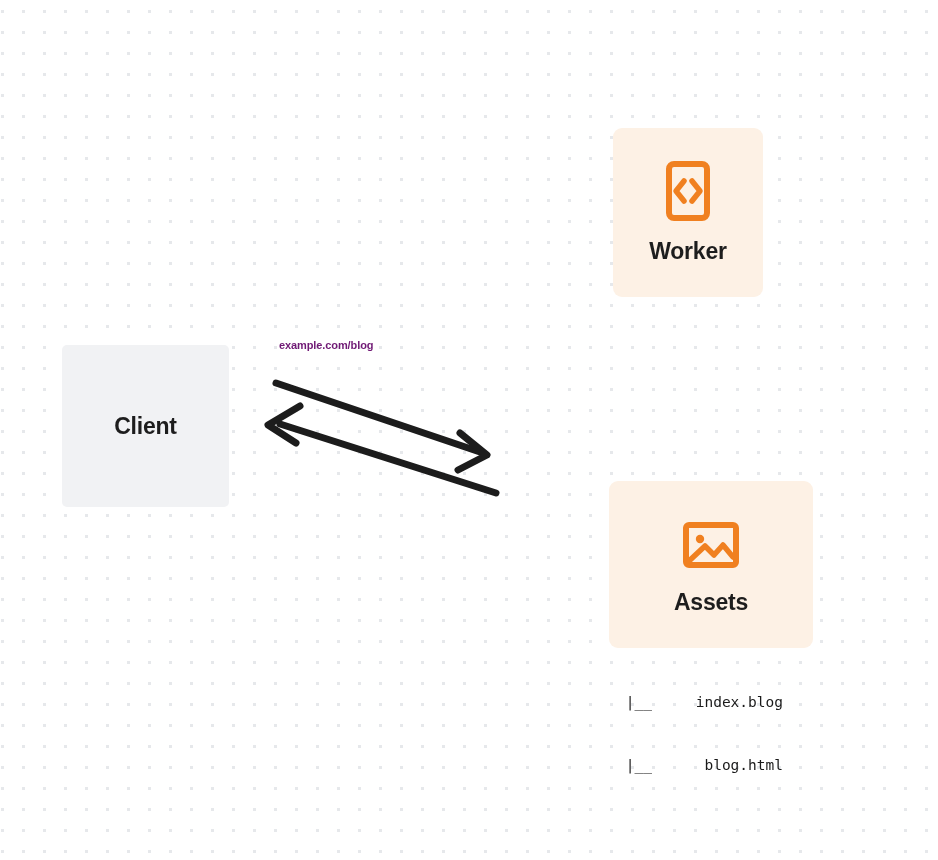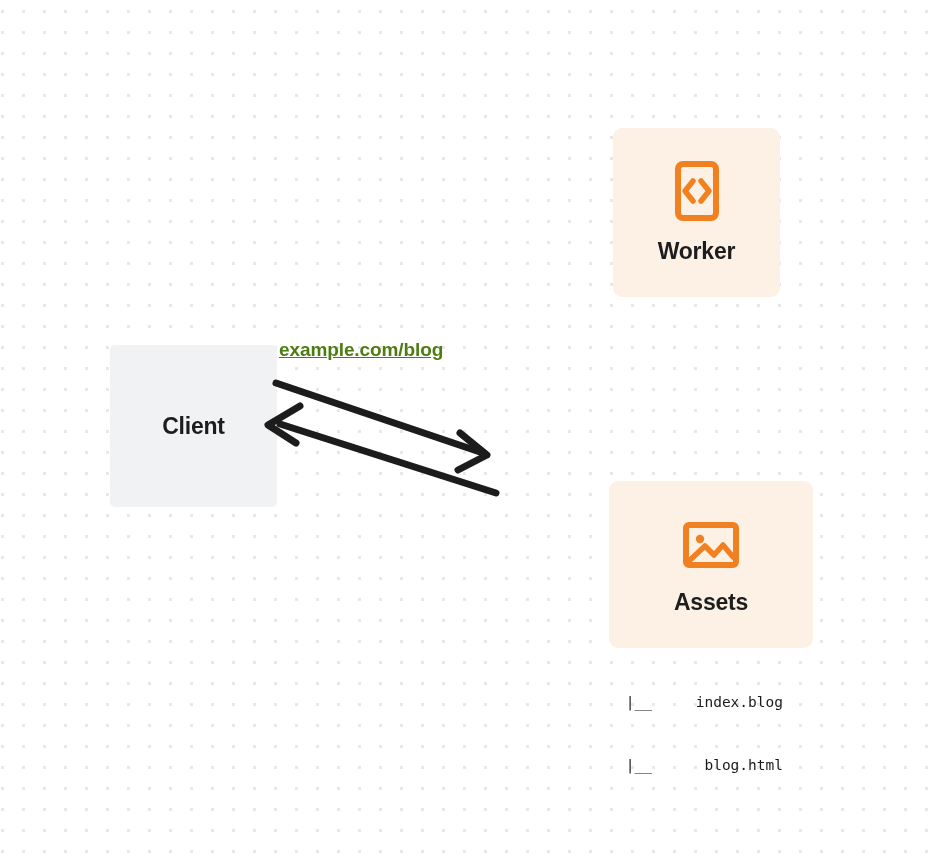--- a/index.html
+++ b/index.html
@@ -28,40 +28,38 @@
     position: absolute;
     left: 62px;
     top: 345px;
     width: 167px;
     height: 162px;
     background: #f1f2f4;
     border-radius: 5px;
     display: flex;
     align-items: center;
     justify-content: center;
-    margin-left: 48px;
   }
   .client-label {
     font-size: 23px;
     font-weight: bold;
     color: #1d1d1d;
     letter-spacing: -0.2px;
   }
 
   
   .conn-label {
     position: absolute;
     left: 279px;
     top: 339px;
-    font-size: 19px;
+    font-size: 11px;
     font-weight: bold;
-    color: #4d7c0f;
+    color: #701a75;
     letter-spacing: -0.1px;
     white-space: nowrap;
-    text-decoration: underline;
   }
 
   
   .arrows {
     position: absolute;
     left: 0;
     top: 0;
     width: 938px;
     height: 860px;
     pointer-events: none;
@@ -97,21 +95,21 @@
     background: #fdf1e5;
     border-radius: 9px;
     display: flex;
     flex-direction: column;
     align-items: center;
     justify-content: center;
   }
   .card-worker {
     left: 613px;
     top: 128px;
-    width: 167px;
+    width: 150px;
     height: 169px;
   }
   .card-assets {
     left: 609px;
     top: 481px;
     width: 204px;
     height: 167px;
   }
   .card-icon {
     width: 62px;

